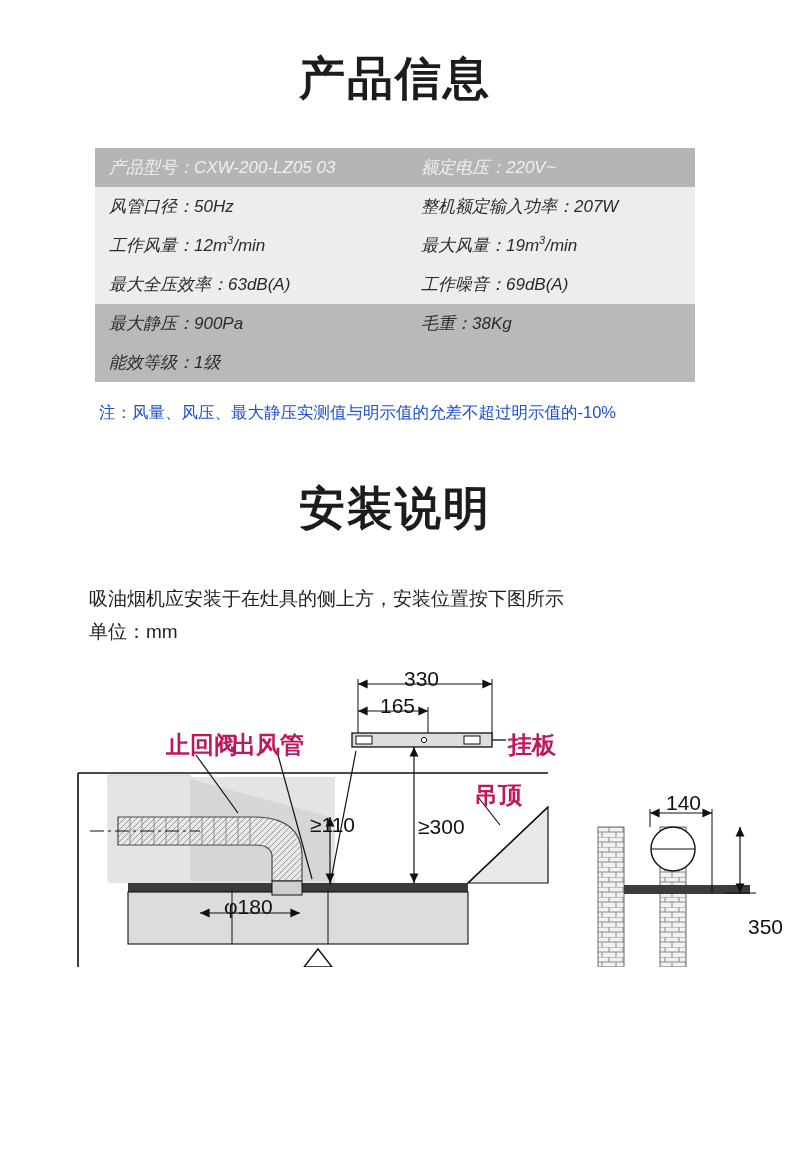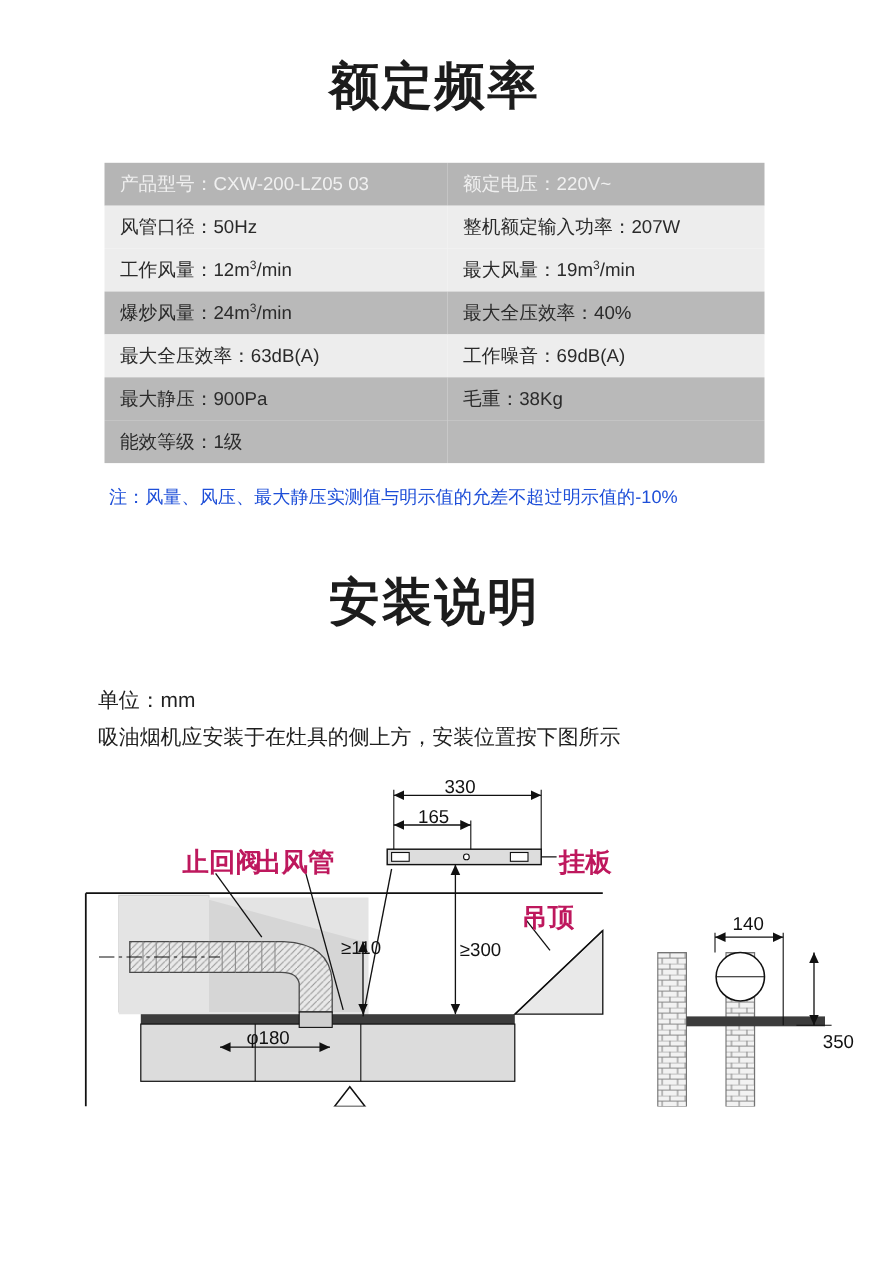--- a/index.html
+++ b/index.html
@@ -34,20 +34,21 @@
     border-collapse: collapse;
     table-layout: fixed;
   }
   .spec-table td {
     height: 39px;
     padding: 0 0 0 14px;
     font-size: 17px;
     color: #2a2a2a;
     vertical-align: middle;
     white-space: nowrap;
+    font-style: italic;
   }
   .spec-table tr.shaded td { background: #b5b5b5; color: #f0f0f0; }
   .spec-table tr.light td { background: #ededed; }
   .spec-table tr.mid td { background: #b9b9b9; color: #2b2b2b; }
   .spec-table td.col-left { width: 52%; }
   .spec-table td.col-right { width: 48%; }
   sup { font-size: 11px; vertical-align: super; }
 
   .spec-note {
     width: 620px;
@@ -77,70 +78,66 @@
   .drawing-wrap svg { display: block; }
   .dw-label {
     position: absolute;
     font-size: 24px;
     font-weight: bold;
     color: #be185d;
     white-space: nowrap;
   }
   .dw-num {
     position: absolute;
-    font-size: 17px;
+    font-size: 21px;
     color: #111;
     white-space: nowrap;
   }
 </style>
 </head>
 <body>
 
-<div class="section-title" id="title-product">额定频率</div>
+<div class="section-title" id="title-product">产品信息</div>
 
 <table class="spec-table">
   <tbody>
     <tr class="shaded">
       <td class="col-left">产品型号：CXW-200-LZ05 03</td>
       <td class="col-right">额定电压：220V~</td>
     </tr>
     <tr class="light">
       <td class="col-left">风管口径：50Hz</td>
       <td class="col-right">整机额定输入功率：207W</td>
     </tr>
     <tr class="light">
       <td class="col-left">工作风量：12m<sup>3</sup>/min</td>
       <td class="col-right">最大风量：19m<sup>3</sup>/min</td>
     </tr>
-    <tr class="mid">
-      <td class="col-left">爆炒风量：24m<sup>3</sup>/min</td>
-      <td class="col-right">最大全压效率：40%</td>
-    </tr>
     <tr class="light">
       <td class="col-left">最大全压效率：63dB(A)</td>
       <td class="col-right">工作噪音：69dB(A)</td>
     </tr>
     <tr class="mid">
       <td class="col-left">最大静压：900Pa</td>
       <td class="col-right">毛重：38Kg</td>
     </tr>
     <tr class="mid">
       <td class="col-left">能效等级：1级</td>
       <td class="col-right"></td>
     </tr>
   </tbody>
 </table>
 
 <div class="spec-note">注：风量、风压、最大静压实测值与明示值的允差不超过明示值的-10%</div>
 
 <div class="section-title" id="title-install">安装说明</div>
 
 <div class="install-text">
+  <div>吸油烟机应安装于在灶具的侧上方，安装位置按下图所示</div>
   <div>单位：mm</div>
-  <div>吸油烟机应安装于在灶具的侧上方，安装位置按下图所示</div>
 </div>
 
 <div class="drawing-wrap">
   <svg width="790" height="300" viewBox="0 0 790 300">
     <defs>
       <pattern id="hatchDuct" width="6" height="6" patternUnits="userSpaceOnUse">
         <rect width="6" height="6" fill="#e9e9e9"></rect>
         <path d="M0,6 L6,0" stroke="#9a9a9a" stroke-width="1"></path>
       </pattern>
       <pattern id="brick" width="14" height="10" patternUnits="userSpaceOnUse">
@@ -234,14 +231,14 @@
   <div class="dw-num" style="left:404px; top:0px;">330</div>
   <div class="dw-num" style="left:380px; top:27px;">165</div>
   <div class="dw-label" style="left:166px; top:62px;">止回阀</div>
   <div class="dw-label" style="left:232px; top:62px;">出风管</div>
   <div class="dw-label" style="left:508px; top:62px;">挂板</div>
   <div class="dw-label" style="left:474px; top:112px;">吊顶</div>
   <div class="dw-num" style="left:310px; top:146px;">≥110</div>
   <div class="dw-num" style="left:418px; top:148px;">≥300</div>
   <div class="dw-num" style="left:224px; top:228px;">φ180</div>
   <div class="dw-num" style="left:666px; top:124px;">140</div>
-  <div class="dw-num" style="left:748px; top:232px;">350</div>
+  <div class="dw-num" style="left:748px; top:248px;">350</div>
 </div>
 
 </body></html>

